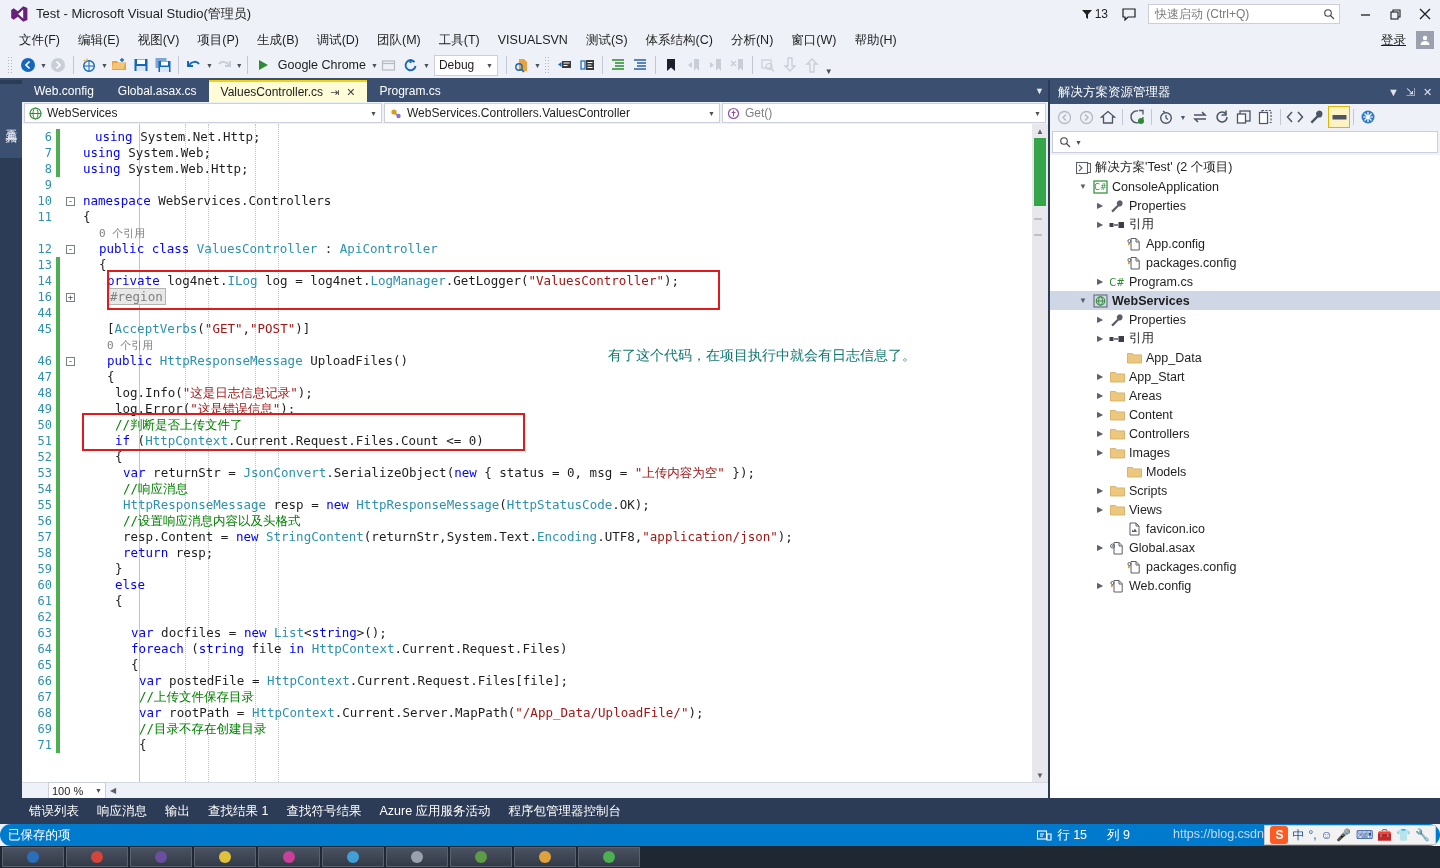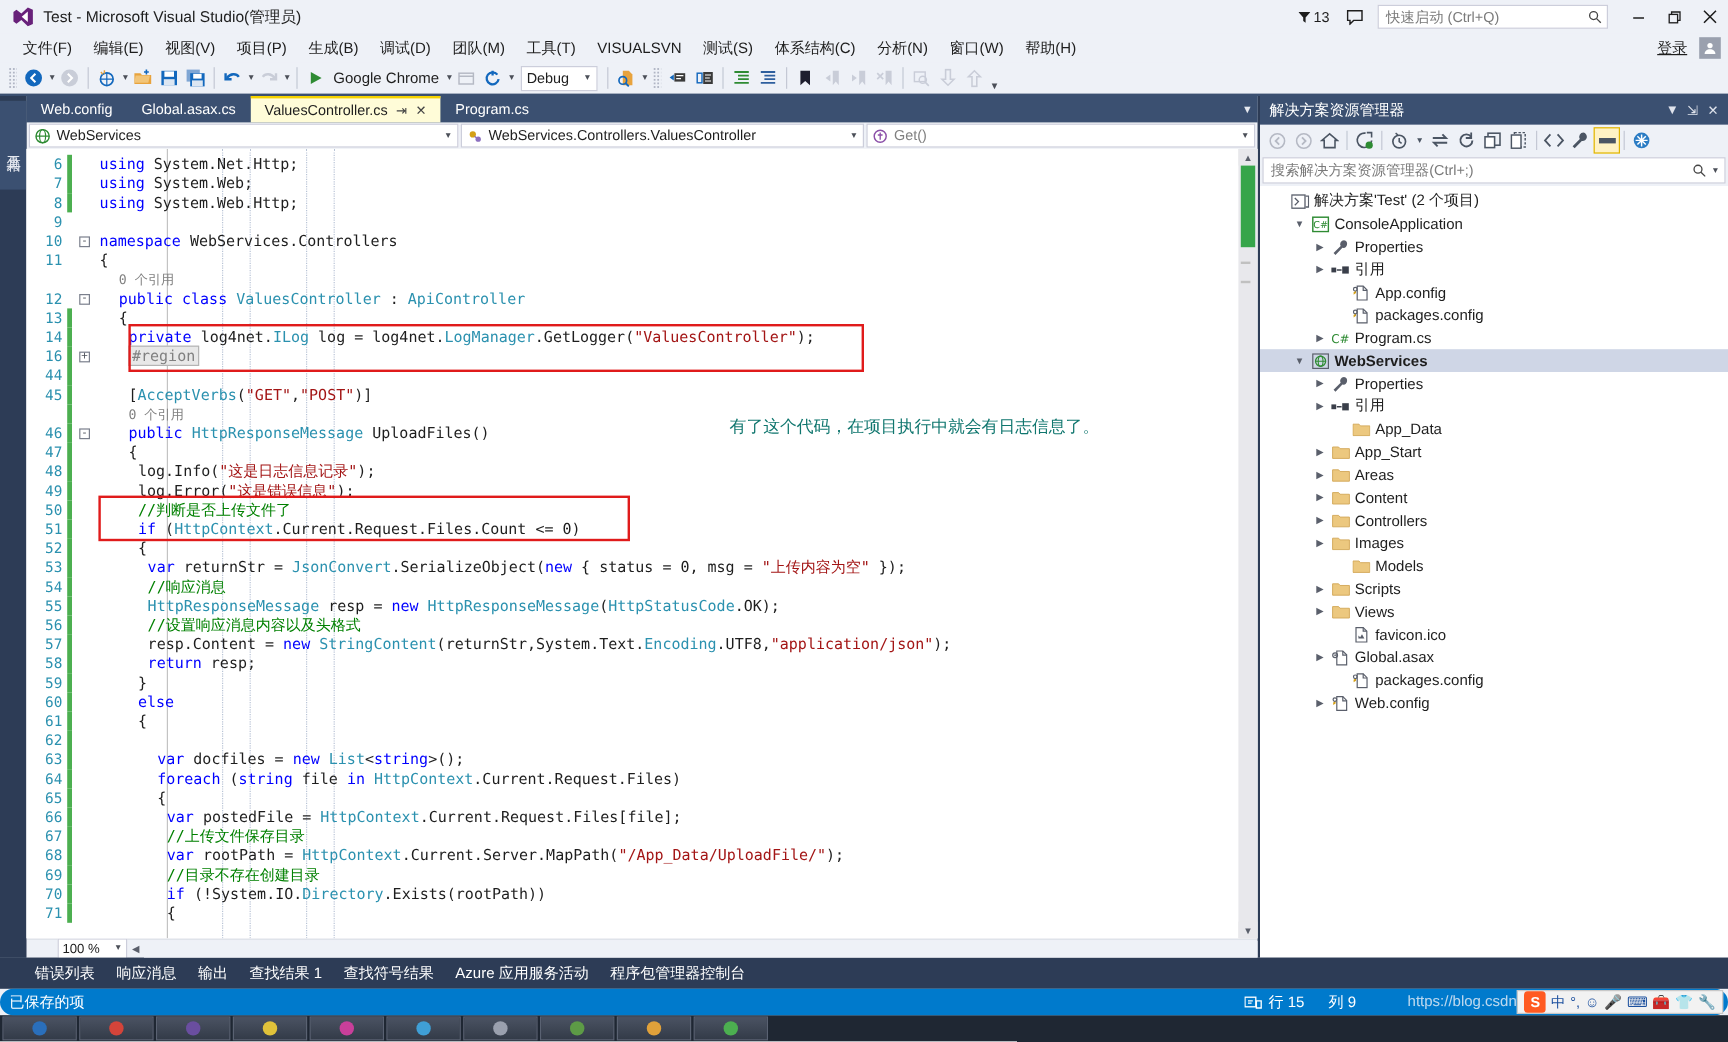--- a/index.html
+++ b/index.html
@@ -695,21 +695,21 @@
 
       <div class="codearea">
         <div class="code-scroll">
 
           <div class="vline solid" style="left:117px;"></div>
           <div class="vline" style="left:163px;"></div>
           <div class="vline" style="left:186px;"></div>
           <div class="vline" style="left:233px;"></div>
           <div class="vline" style="left:256px;"></div>
           <div class="codelines" id="codelines">
-              <div class="cl"><span class="lnum">6</span><span class="chg saved"></span><span class="gutter-gap"></span><span class="fold"></span><span class="codetext" style="padding-left: 6px;"><span class="kw">using</span><span class="pl"> System.Net.Http;</span></span></div>
+              <div class="cl"><span class="lnum">6</span><span class="chg saved"></span><span class="gutter-gap"></span><span class="fold"></span><span class="codetext" style="padding-left: 6px; margin-left: 12px;"><span class="kw">using</span><span class="pl"> System.Net.Http;</span></span></div>
               <div class="cl"><span class="lnum">7</span><span class="chg saved"></span><span class="gutter-gap"></span><span class="fold"></span><span class="codetext" style="padding-left: 6px;"><span class="kw">using</span><span class="pl"> System.Web;</span></span></div>
               <div class="cl"><span class="lnum">8</span><span class="chg saved"></span><span class="gutter-gap"></span><span class="fold"></span><span class="codetext" style="padding-left: 6px;"><span class="kw">using</span><span class="pl"> System.Web.Http;</span></span></div>
               <div class="cl"><span class="lnum">9</span><span class="chg"></span><span class="gutter-gap"></span><span class="fold"></span><span class="codetext" style="padding-left: 6px;"></span></div>
               <div class="cl"><span class="lnum">10</span><span class="chg"></span><span class="gutter-gap"></span><span class="fold"><span class="box">-</span></span><span class="codetext" style="padding-left: 6px;"><span class="kw">namespace</span><span class="pl"> WebServices.Controllers</span></span></div>
               <div class="cl"><span class="lnum">11</span><span class="chg"></span><span class="gutter-gap"></span><span class="fold"></span><span class="codetext" style="padding-left: 6px;"><span class="pl">{</span></span></div>
               <div class="cl"><span class="lnum"></span><span class="chg"></span><span class="gutter-gap"></span><span class="fold"></span><span class="codetext" style="padding-left: 22px;"><span class="refline">0 个引用</span></span></div>
               <div class="cl"><span class="lnum">12</span><span class="chg"></span><span class="gutter-gap"></span><span class="fold"><span class="box">-</span></span><span class="codetext" style="padding-left: 22px;"><span class="kw">public class </span><span class="ty">ValuesController</span><span class="pl"> : </span><span class="ty">ApiController</span></span></div>
               <div class="cl"><span class="lnum">13</span><span class="chg saved"></span><span class="gutter-gap"></span><span class="fold"></span><span class="codetext" style="padding-left: 22px;"><span class="pl">{</span></span></div>
               <div class="cl"><span class="lnum">14</span><span class="chg saved"></span><span class="gutter-gap"></span><span class="fold"></span><span class="codetext" style="padding-left: 30px;"><span class="kw">private</span><span class="pl"> log4net.</span><span class="ty">ILog</span><span class="pl"> log = log4net.</span><span class="ty">LogManager</span><span class="pl">.GetLogger(</span><span class="st">"ValuesController"</span><span class="pl">);</span></span></div>
               <div class="cl"><span class="lnum">16</span><span class="chg saved"></span><span class="gutter-gap"></span><span class="fold"><span class="box">+</span></span><span class="codetext" style="padding-left: 30px;"><span class="region-box">#region</span></span></div>
@@ -733,21 +733,20 @@
               <div class="cl"><span class="lnum">60</span><span class="chg saved"></span><span class="gutter-gap"></span><span class="fold"></span><span class="codetext" style="padding-left: 38px;"><span class="kw">else</span></span></div>
               <div class="cl"><span class="lnum">61</span><span class="chg saved"></span><span class="gutter-gap"></span><span class="fold"></span><span class="codetext" style="padding-left: 38px;"><span class="pl">{</span></span></div>
               <div class="cl"><span class="lnum">62</span><span class="chg saved"></span><span class="gutter-gap"></span><span class="fold"></span><span class="codetext" style="padding-left: 38px;"></span></div>
               <div class="cl"><span class="lnum">63</span><span class="chg saved"></span><span class="gutter-gap"></span><span class="fold"></span><span class="codetext" style="padding-left: 54px;"><span class="kw">var</span><span class="pl"> docfiles = </span><span class="kw">new</span><span class="pl"> </span><span class="ty">List</span><span class="pl">&lt;</span><span class="kw">string</span><span class="pl">&gt;();</span></span></div>
               <div class="cl"><span class="lnum">64</span><span class="chg saved"></span><span class="gutter-gap"></span><span class="fold"></span><span class="codetext" style="padding-left: 54px;"><span class="kw">foreach</span><span class="pl"> (</span><span class="kw">string</span><span class="pl"> file </span><span class="kw">in</span><span class="pl"> </span><span class="ty">HttpContext</span><span class="pl">.Current.Request.Files)</span></span></div>
               <div class="cl"><span class="lnum">65</span><span class="chg saved"></span><span class="gutter-gap"></span><span class="fold"></span><span class="codetext" style="padding-left: 54px;"><span class="pl">{</span></span></div>
               <div class="cl"><span class="lnum">66</span><span class="chg saved"></span><span class="gutter-gap"></span><span class="fold"></span><span class="codetext" style="padding-left: 62px;"><span class="kw">var</span><span class="pl"> postedFile = </span><span class="ty">HttpContext</span><span class="pl">.Current.Request.Files[file];</span></span></div>
               <div class="cl"><span class="lnum">67</span><span class="chg saved"></span><span class="gutter-gap"></span><span class="fold"></span><span class="codetext" style="padding-left: 62px;"><span class="cm">//上传文件保存目录</span></span></div>
               <div class="cl"><span class="lnum">68</span><span class="chg saved"></span><span class="gutter-gap"></span><span class="fold"></span><span class="codetext" style="padding-left: 62px;"><span class="kw">var</span><span class="pl"> rootPath = </span><span class="ty">HttpContext</span><span class="pl">.Current.Server.MapPath(</span><span class="st">"/App_Data/UploadFile/"</span><span class="pl">);</span></span></div>
               <div class="cl"><span class="lnum">69</span><span class="chg saved"></span><span class="gutter-gap"></span><span class="fold"></span><span class="codetext" style="padding-left: 62px;"><span class="cm">//目录不存在创建目录</span></span></div>
-              <div class="cl"><span class="lnum">70</span><span class="chg saved"></span><span class="gutter-gap"></span><span class="fold"></span><span class="codetext" style="padding-left: 62px;"><span class="kw">if</span><span class="pl"> (!System.IO.</span><span class="ty">Directory</span><span class="pl">.Exists(rootPath))</span></span></div>
               <div class="cl"><span class="lnum">71</span><span class="chg saved"></span><span class="gutter-gap"></span><span class="fold"></span><span class="codetext" style="padding-left: 62px;"><span class="pl">{</span></span></div>
             </div>
 
           <div class="redbox" id="redbox1" style="border-color: rgb(224, 27, 27); left: 85px; top: 146px; width: 613px; height: 40px;"></div>
           <div class="redbox" id="redbox2" style="border-color: rgb(224, 27, 27); left: 60px; top: 289px; width: 443px; height: 38px;"></div>
           <div class="redtext" id="redtext1" style="color: #0f766e; left: 586px; top: 223px;">有了这个代码，在项目执行中就会有日志信息了。</div>
         </div>
 
         <div class="vscroll-outer">
           <div class="vs-arrow">▲</div>
@@ -857,21 +856,20 @@
         <div class="se-tbsep"></div>
         <div class="se-tb">
           <svg width="16" height="16" viewBox="0 0 16 16">
               <circle cx="8" cy="8" r="6.5" fill="#2b7cc4"></circle>
               <path d="M8 3v10M3 8h10M4.5 4.5l7 7M11.5 4.5l-7 7" stroke="#fff" stroke-width="1.2"></path>
             </svg>
         </div>
       </div>
 
       <div class="se-search">
-        <span class="p">搜索解决方案资源管理器(Ctrl+;)</span>
         <svg width="12" height="12" viewBox="0 0 12 12">
             <circle cx="5" cy="5" r="3.3" fill="none" stroke="#444" stroke-width="1.1"></circle>
             <path d="M7.5 7.5 11 11" stroke="#444" stroke-width="1.1"></path>
           </svg>
         <span class="tb-caret" style="margin-left:4px;">▼</span>
       </div>
 
       <div class="se-tree" id="se-tree">
           <div class="tr">
             <span style="flex: 0 0 8px;"></span>

